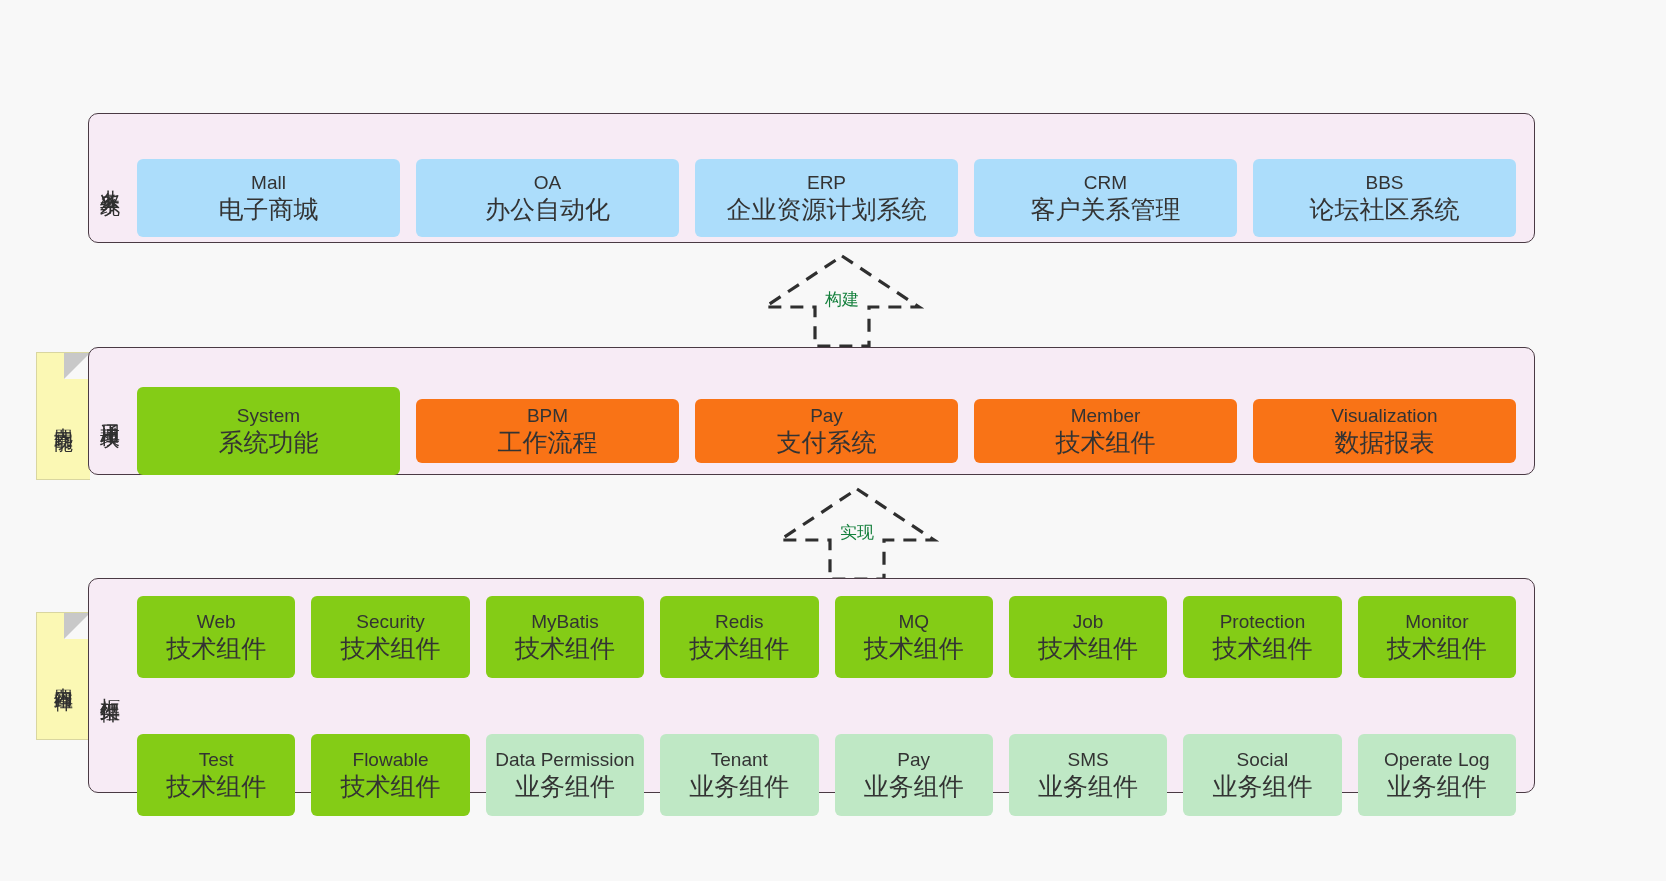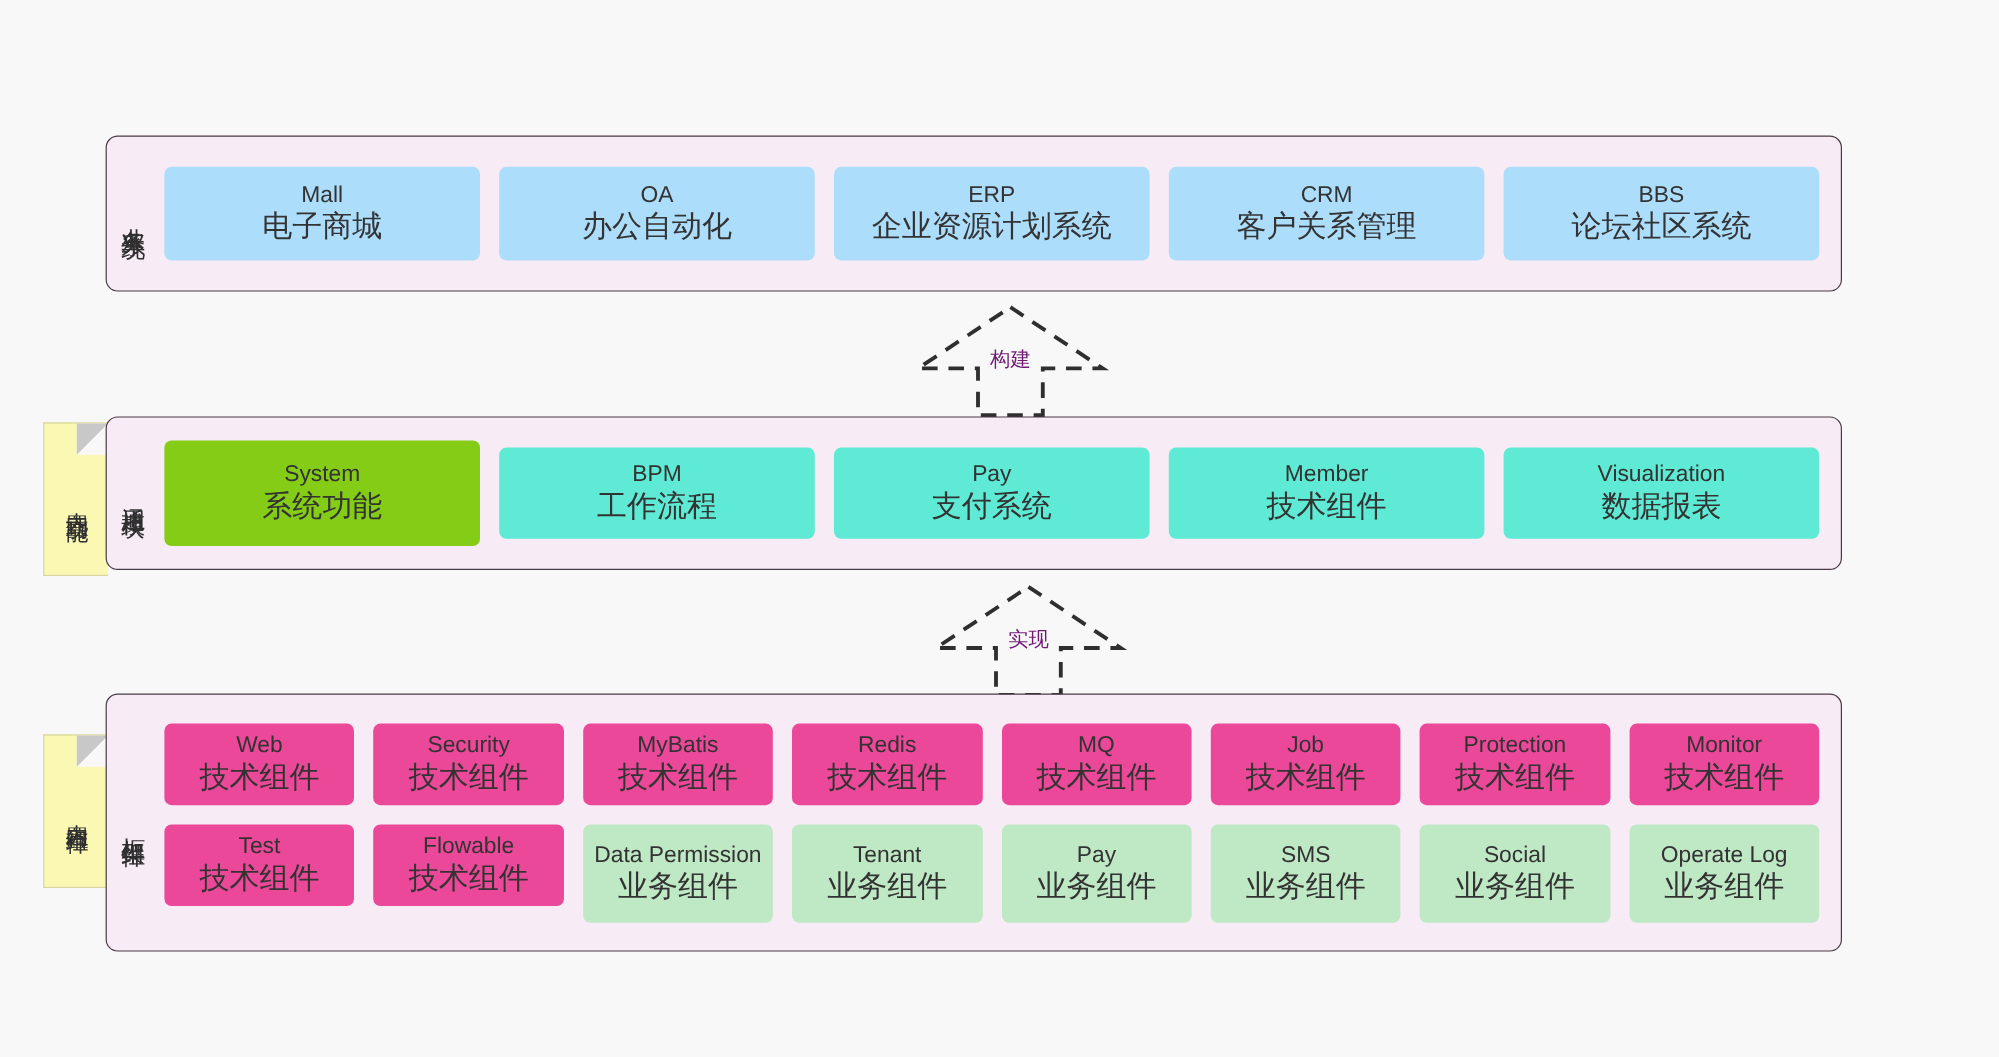--- a/index.html
+++ b/index.html
@@ -71,28 +71,29 @@
     border-radius: 6px;
     display: flex;
     flex-direction: column;
     align-items: center;
     justify-content: center;
     text-align: center;
     line-height: 1.22;
     box-sizing: border-box;
     padding: 4px 6px;
     user-select: none;
+    margin-top: 40px;
   }
   .card .name { font-size: 19px; }
   .card .sub  { font-size: 25px; }
 
   .card.blue        { background: #ACDDFB; height: 78px; }
   .card.red         { background: #84cc16; height: 88px; }
-  .card.pink        { background: #5eead4; height: 76px; justify-content: center; }
-  .card.green       { background: #ec4899; height: 68px; }
+  .card.pink        { background: #f97316; height: 64px; justify-content: center; }
+  .card.green       { background: #84cc16; height: 82px; }
   .card.greenlight  { background: #BFE8C5; height: 82px; }
 
   
   .tag {
     position: absolute;
     width: 54px;
     background: #FBF8B4;
     border: 1px solid #d9d6a0;
     border-right: none;
     display: flex;
@@ -125,21 +126,21 @@
   }
   .connector svg { display: block; overflow: visible; }
   .connector .conn-label {
     position: absolute;
     left: 50%;
     transform: translateX(-50%);
     top: 38px;
     background: #f8f8f8;
     padding: 0 3px;
     font-size: 17px;
-    color: #701a75;
+    color: #15803d;
     white-space: nowrap;
     user-select: none;
   }
 </style>
 </head>
 <body>
 
 <div class="layer" style="left:88px; top:113px; width:1447px; height:130px;">
   <div class="layer-title">业务系统</div>
   <div class="layer-body">

